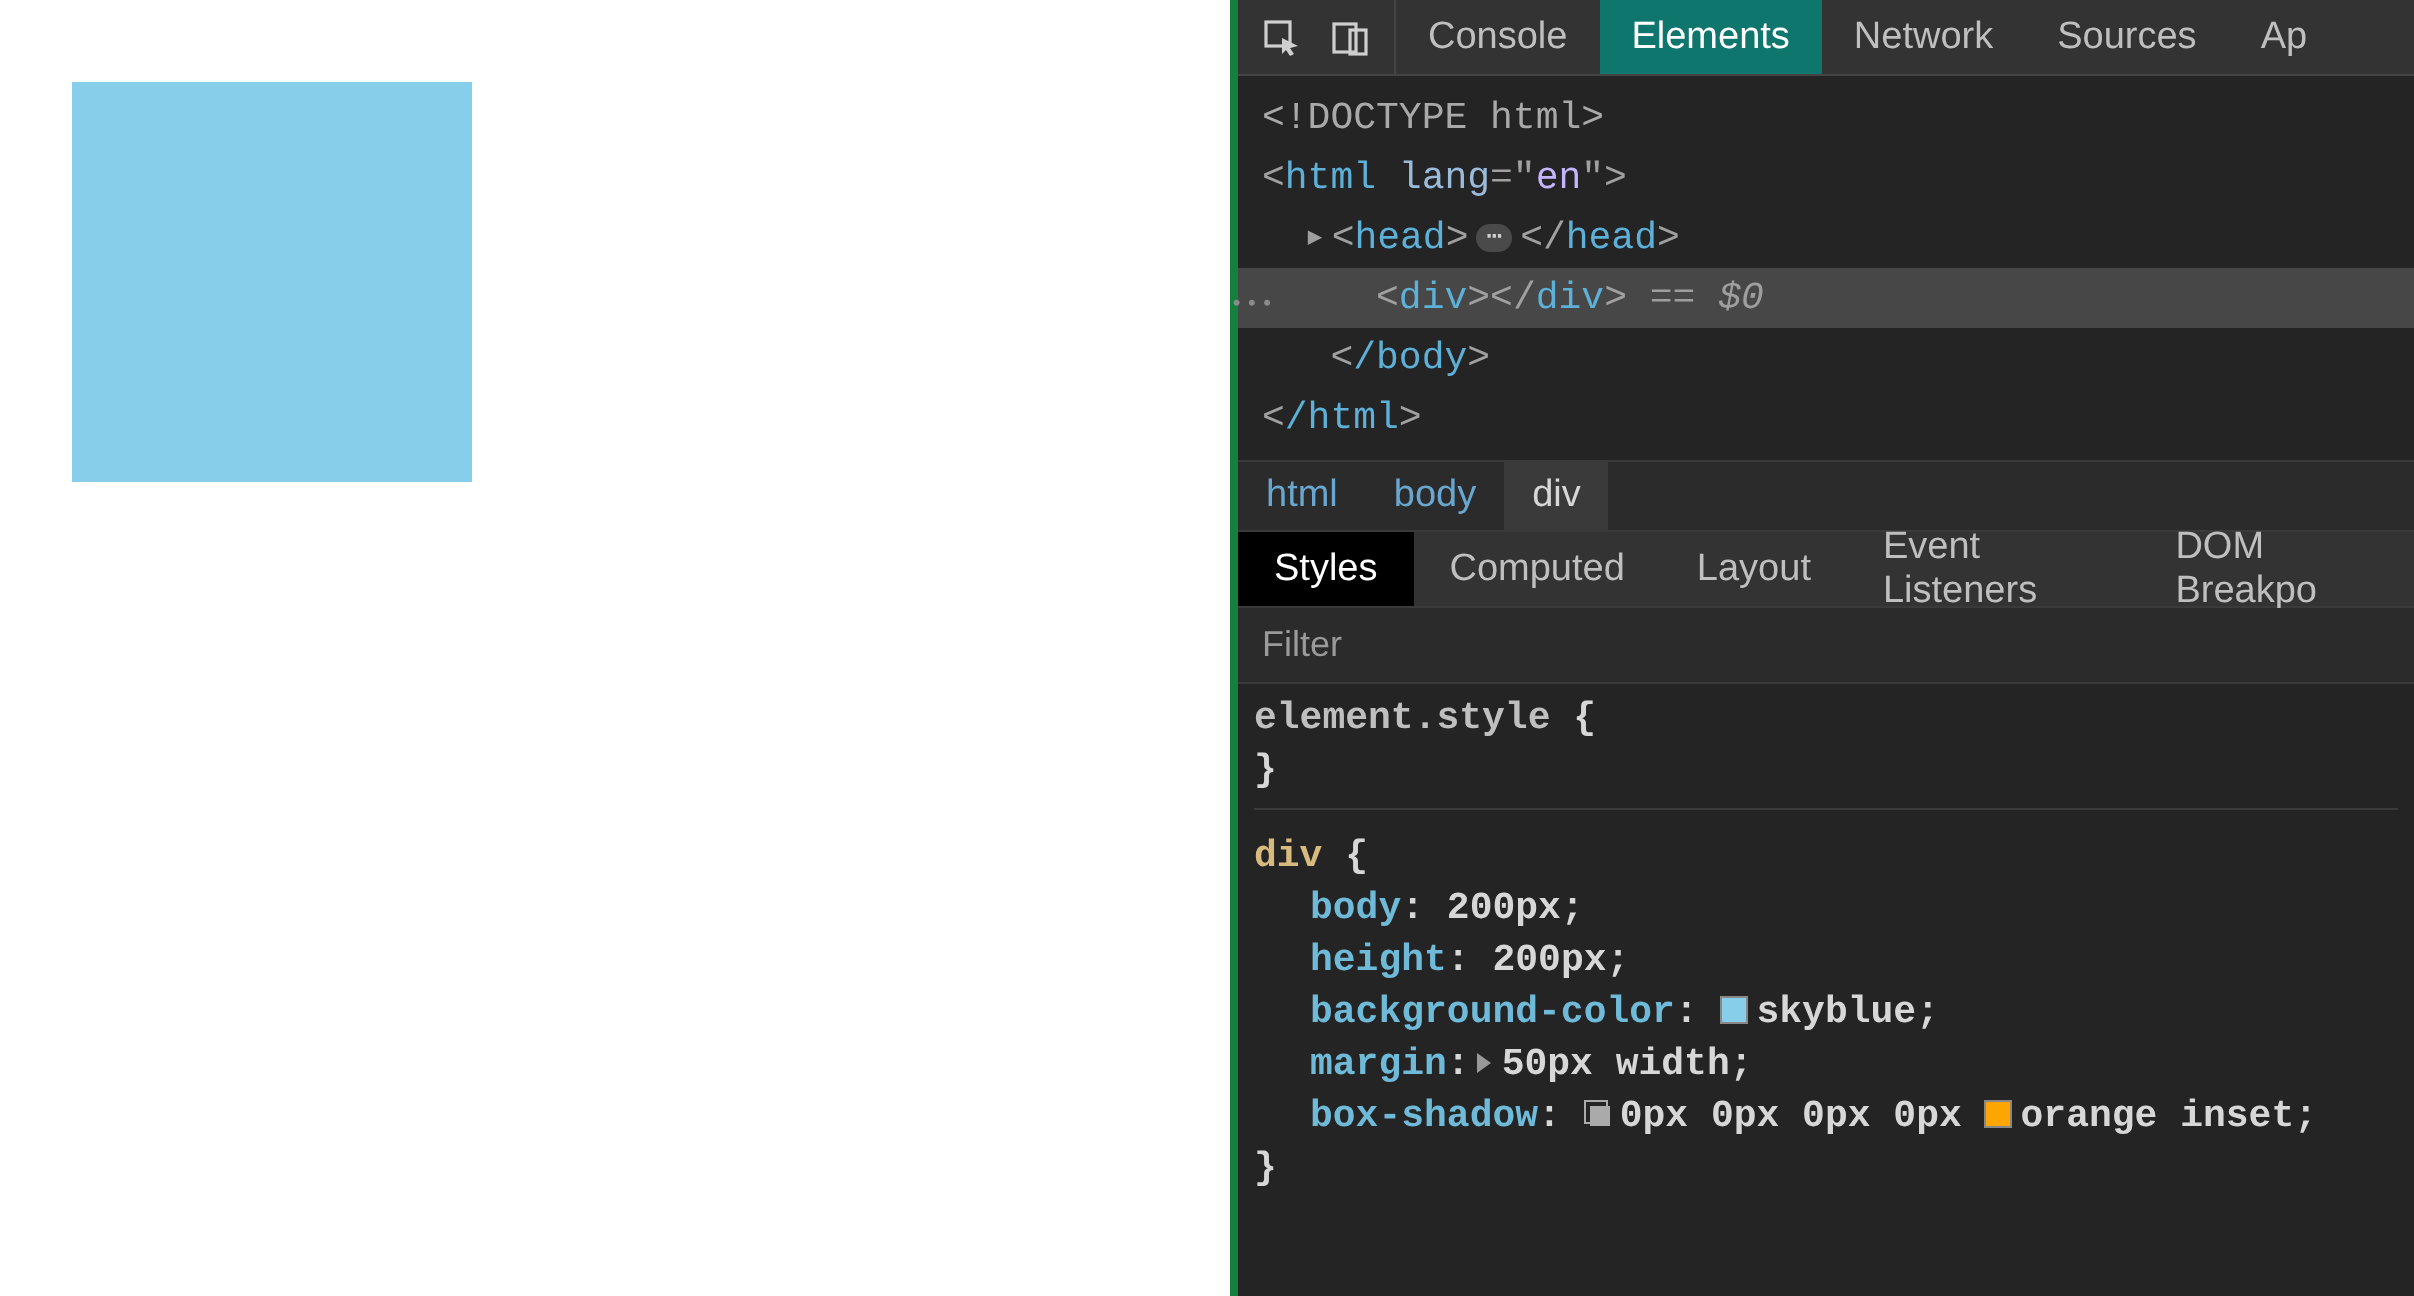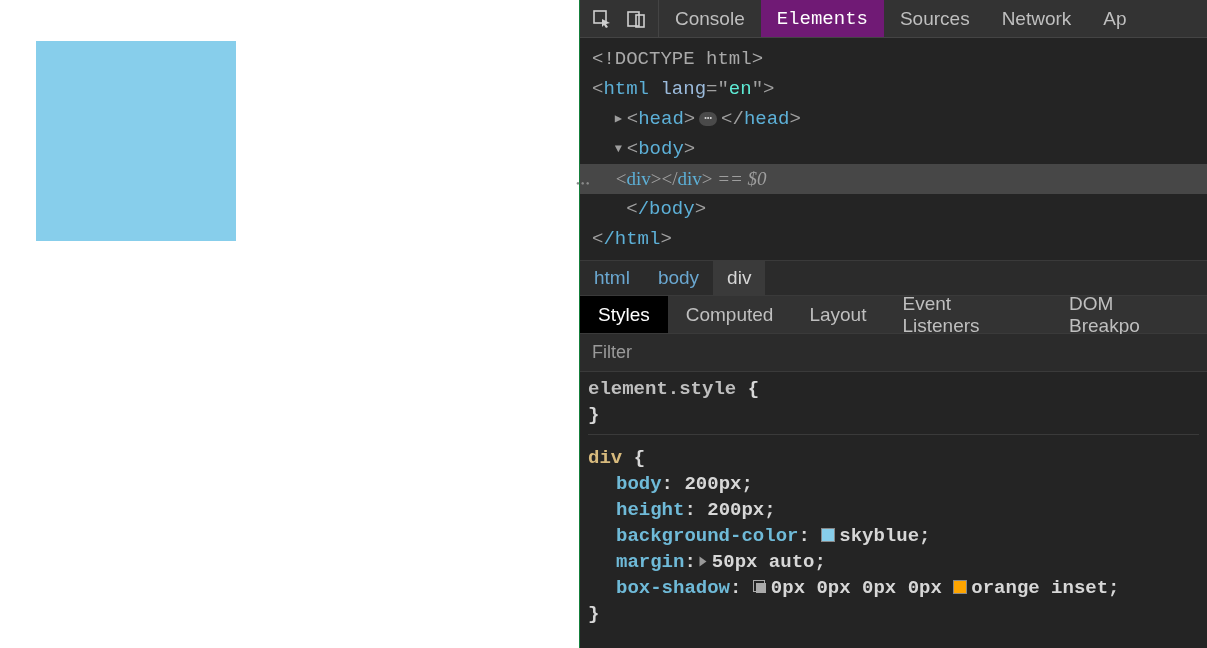--- a/index.html
+++ b/index.html
@@ -30,21 +30,22 @@
   }
   
   .devtools {
     flex: 1;
     height: 648px;
     background: #242424;
     color: #cfcfcf;
     display: flex;
     flex-direction: column;
     font-size: 18px;
-    border-left: 1px solid #15803d;
+    border-left: 4px solid #15803d;
+    margin-left: 36px;
   }
   
   .dt-tabs {
     display: flex;
     align-items: center;
     height: 38px;
     background: #333333;
     border-bottom: 1px solid #444;
     font-size: 19px;
     color: #bfbfbf;
@@ -67,55 +68,53 @@
   }
   .dt-tab {
     padding: 0 16px;
     height: 100%;
     display: flex;
     align-items: center;
     cursor: default;
     color: #bfbfbf;
   }
   .dt-tab.active {
-    background: #701a75;
+    background: #0f766e;
     color: #ffffff;
-    font-family: Liberation Mono, monospace;
   }
   
   .dom-tree {
     background: #242424;
     font-family: Consolas, "Courier New", monospace;
     font-size: 19px;
     line-height: 30px;
     padding: 6px 0 6px 0;
     color: #d7d7d7;
   }
   .dom-line {
     white-space: pre;
     padding-left: 12px;
   }
   .dom-line.sel {
     background: #474747;
     position: relative;
-    font-family: Liberation Serif, serif;
   }
   .dom-line.sel::before {
     content: "•••";
     position: absolute;
     left: -4px;
     top: 4px;
     color: #8a8a8a;
     font-size: 11px;
     letter-spacing: 1px;
   }
   .tok-punc  { color: #a0a0a0; }
   .tok-tag   { color: #5db0d7; }
   .tok-attrn { color: #9bbbdc; }
-  .tok-attrv { color: #5eead4; }
+  .tok-attrv { color: #c4b5fd; }
   .tok-doctype { color: #a9a9a9; }
   .tok-var   { color: #9e9e9e; font-style: italic; }
   .tri {
     display: inline-block;
     width: 12px;
     color: #9e9e9e;
     font-size: 12px;
     vertical-align: middle;
   }
   .ellips-badge {
@@ -254,30 +253,29 @@
       </span>
       <span class="icon">
         <svg viewBox="0 0 20 20" width="20" height="20" fill="none" stroke="#cfcfcf" stroke-width="1.6">
           <rect x="2" y="3" width="11" height="14"></rect>
           <rect x="10" y="6" width="8" height="12"></rect>
         </svg>
       </span>
     </div>
     <div class="dt-tab">Console</div>
     <div class="dt-tab active">Elements</div>
+    <div class="dt-tab">Network</div>
     <div class="dt-tab">Sources</div>
-    <div class="dt-tab">Network</div>
     <div class="dt-tab">Ap</div>
   </div>
 
   <div class="dom-tree">
     <div class="dom-line"><span class="tok-doctype">&lt;!DOCTYPE html&gt;</span></div>
     <div class="dom-line"><span class="tok-punc">&lt;</span><span class="tok-tag">html</span> <span class="tok-attrn">lang</span><span class="tok-punc">="</span><span class="tok-attrv">en</span><span class="tok-punc">"&gt;</span></div>
     <div class="dom-line">  <span class="tri">▶</span><span class="tok-punc">&lt;</span><span class="tok-tag">head</span><span class="tok-punc">&gt;</span><span class="ellips-badge">⋯</span><span class="tok-punc">&lt;/</span><span class="tok-tag">head</span><span class="tok-punc">&gt;</span></div>
-    <div class="dom-line">  <span class="tri">▼</span><span class="tok-punc">&lt;</span><span class="tok-tag">body</span><span class="tok-punc">&gt;</span></div>
     <div class="dom-line sel">     <span class="tok-punc">&lt;</span><span class="tok-tag">div</span><span class="tok-punc">&gt;&lt;/</span><span class="tok-tag">div</span><span class="tok-punc">&gt;</span> <span class="tok-var">== $0</span></div>
     <div class="dom-line">   <span class="tok-punc">&lt;</span><span class="tok-tag">/body</span><span class="tok-punc">&gt;</span></div>
     <div class="dom-line"><span class="tok-punc">&lt;</span><span class="tok-tag">/html</span><span class="tok-punc">&gt;</span></div>
   </div>
 
   <div class="crumbs">
     <div class="crumb">html</div>
     <div class="crumb">body</div>
     <div class="crumb active">div</div>
   </div>
@@ -297,19 +295,19 @@
   <div class="styles">
     <div class="rule">
       <span class="selector elstyle">element.style</span> <span class="brace">{</span><br>
       <span class="brace">}</span>
     </div>
     <div class="rule" style="border-bottom:none;">
       <span class="selector">div</span> <span class="brace">{</span><br>
       <div class="decl"><span class="prop">body</span><span class="colon">: </span><span class="val">200px</span><span class="semi">;</span></div>
       <div class="decl"><span class="prop">height</span><span class="colon">: </span><span class="val">200px</span><span class="semi">;</span></div>
       <div class="decl"><span class="prop">background-color</span><span class="colon">: </span><span class="swatch" style="background:#87ceeb"></span><span class="val">skyblue</span><span class="semi">;</span></div>
-      <div class="decl"><span class="prop">margin</span><span class="colon">:</span><span class="margin-tri"></span><span class="val">50px auto</span><span class="semi">;</span></div>
+      <div class="decl"><span class="prop">margin</span><span class="colon">:</span><span class="margin-tri"></span><span class="val">50px width</span><span class="semi">;</span></div>
       <div class="decl"><span class="prop">box-shadow</span><span class="colon">: </span><span class="shadow-icn"></span><span class="val">0px 0px 0px 0px </span><span class="swatch" style="background:#ffa500"></span><span class="val">orange inset</span><span class="semi">;</span></div>
       <span class="brace">}</span>
     </div>
   </div>
 
 </div>
 
 </body></html>

